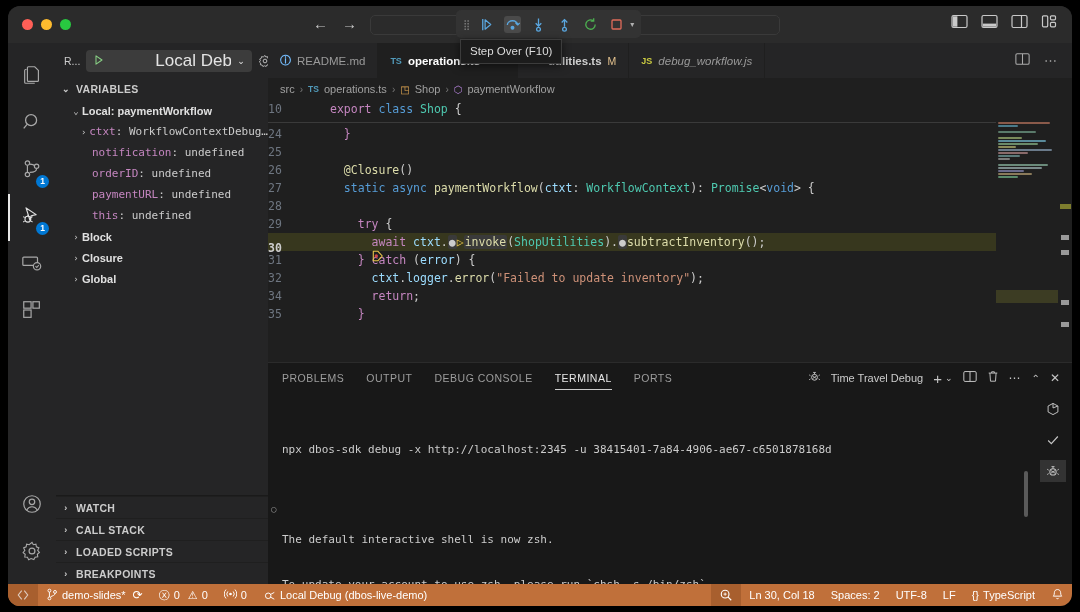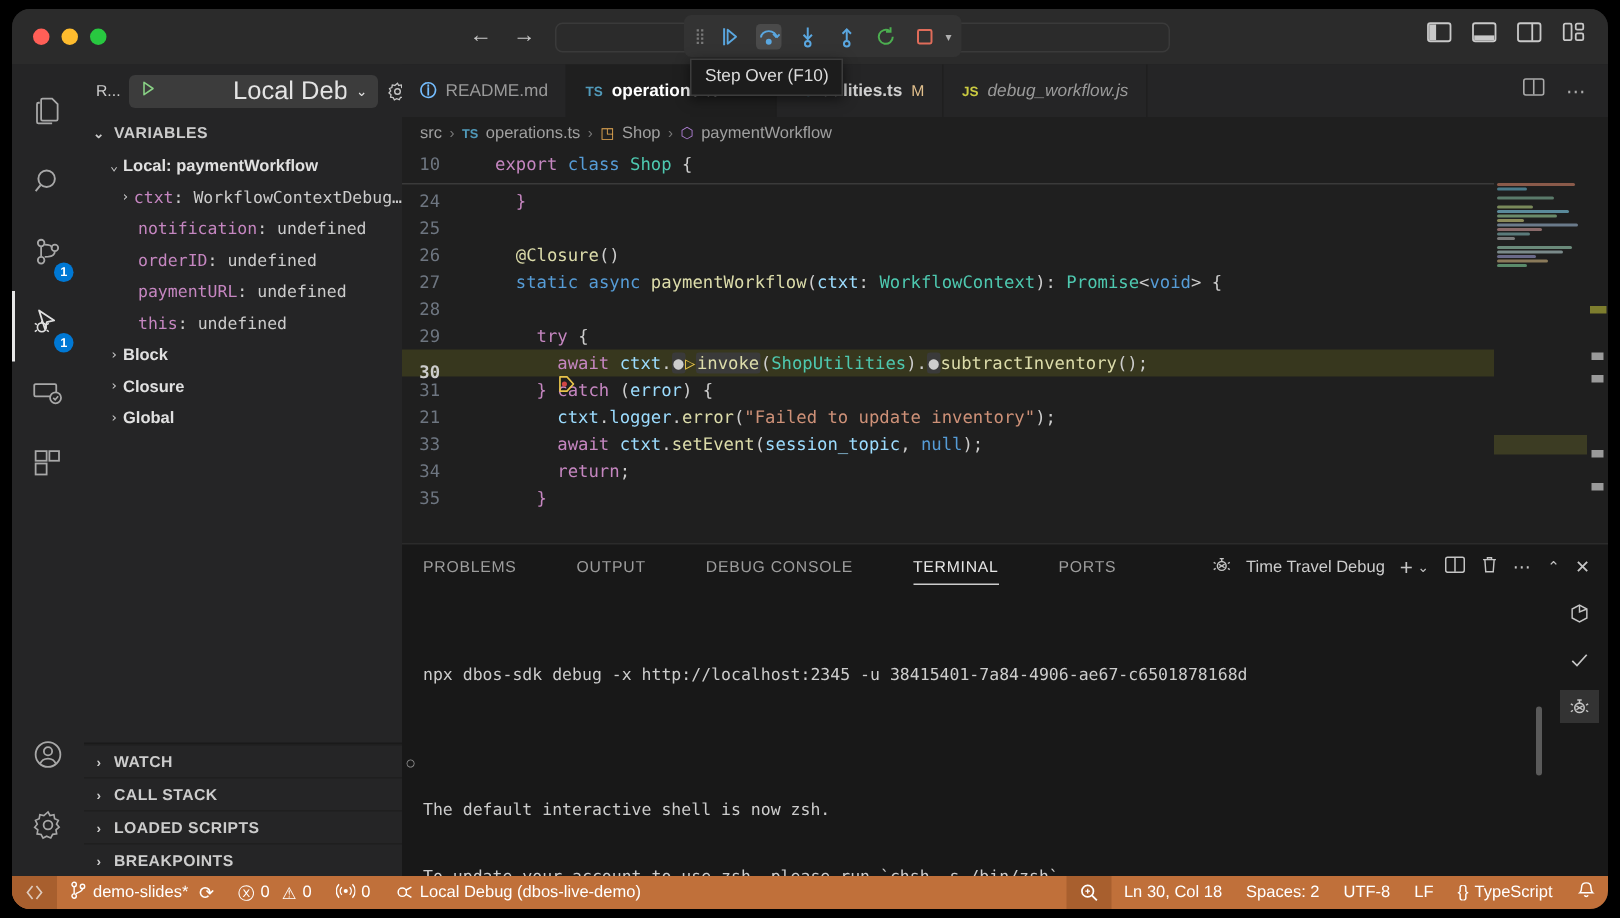--- a/index.html
+++ b/index.html
@@ -147,21 +147,21 @@
     height: 22px; display: flex; align-items: center; gap: 5px;
     padding-left: 12px; font-size: 11px; color: #a0a0a0; cursor: default;
   }
   .bc-sep { color: #777; font-size: 10px; }
 
   .editor { flex: 1; position: relative; overflow: hidden; font-family: "DejaVu Sans Mono", monospace; font-size: 11.5px; }
   .codearea { position: absolute; inset: 0; }
 
   .cline { height: 18px; display: flex; align-items: center; white-space: pre; }
   .gutter {
-    width: 46px; flex: 0 0 46px; text-align: center; padding-right: 9px;
+    width: 46px; flex: 0 0 46px; text-align: left; padding-right: 9px;
     color: #6e7681;
   }
   .gutter.cur { color: #cccccc; font-weight: bold; margin-top: 11px; }
   .code { padding-left: 16px; flex: 1; }
   .hl-row { background: #5c5c1e66; }
 
   .sep-line { position: absolute; left: 0; right: 0; height: 1px; background: #3a3a3a; }
 
   
   .k  { color: #569cd6; }  
@@ -185,21 +185,21 @@
   }
   .mm-line { height: 2px; margin-bottom: 1px; border-radius: 1px; }
   .mm-hl { position: absolute; left: 0; width: 62px; height: 13px; background: #6a6a2a66; }
   .overview {
     position: absolute; right: 0; top: 0; width: 14px; bottom: 0; background: #1f1f1f;
   }
   .ov-mark { position: absolute; right: 3px; width: 8px; height: 5px; }
 
   
   .panel { height: 222px; flex: 0 0 222px; background: #181818; display: flex; flex-direction: column; border-top: 1px solid #2b2b2b; }
-  .panel-tabs { height: 30px; flex: 0 0 30px; display: flex; align-items: center; padding-left: 14px; gap: 40px; }
+  .panel-tabs { height: 30px; flex: 0 0 30px; display: flex; align-items: center; padding-left: 14px; gap: 22px; }
   .ptab { font-size: 10.5px; color: #9d9d9d; letter-spacing: .5px; position: relative; height: 30px; display: flex; align-items: center; cursor: default; }
   .ptab.active { color: #e7e7e7; }
   .ptab.active::after { content: ""; position: absolute; left: 0; right: 0; bottom: 3px; height: 1px; background: #cccccc; }
   .panel-actions { margin-left: auto; display: flex; align-items: center; gap: 10px; padding-right: 12px; color: #c5c5c5; font-size: 12px; }
   .tt-label { font-size: 11px; color: #cccccc; }
 
   .terminal { flex: 1; display: flex; min-height: 0; }
   .term-body {
     flex: 1; font-family: "DejaVu Sans Mono", monospace; font-size: 11px;
     color: #cccccc; padding: 4px 0 0 14px; line-height: 15px; white-space: pre;
@@ -578,26 +578,22 @@
             </span>
             <span class="gutter cur">30</span>
             <span class="code">      <span class="kp">await</span> <span class="var">ctxt</span><span class="pn">.</span><span class="inline-chip">●</span><span style="color:#e8c44a">▷</span><span class="inline-chip"><span class="fn">invoke</span></span><span class="pn">(</span><span class="cls">ShopUtilities</span><span class="pn">).</span><span class="inline-chip">●</span><span class="fn">subtractInventory</span><span class="pn">();</span></span>
           </div>
 
           <div class="cline">
             <span class="gutter">31</span>
             <span class="code">    <span class="kp">} catch</span> <span class="pn">(</span><span class="var">error</span><span class="pn">) {</span></span>
           </div>
           <div class="cline">
-            <span class="gutter">21</span>
+            <span class="gutter">32</span>
             <span class="code">      <span class="var">ctxt</span><span class="pn">.</span><span class="var">logger</span><span class="pn">.</span><span class="fn">error</span><span class="pn">(</span><span class="str">"Failed to update inventory"</span><span class="pn">);</span></span>
-          </div>
-          <div class="cline">
-            <span class="gutter">33</span>
-            <span class="code">      <span class="kp">await</span> <span class="var">ctxt</span><span class="pn">.</span><span class="fn">setEvent</span><span class="pn">(</span><span class="var">session_topic</span><span class="pn">, </span><span class="k">null</span><span class="pn">);</span></span>
           </div>
           <div class="cline">
             <span class="gutter">34</span>
             <span class="code">      <span class="kp">return</span><span class="pn">;</span></span>
           </div>
           <div class="cline">
             <span class="gutter">35</span>
             <span class="code">    <span class="kp">}</span></span>
           </div>
           <div class="cline">

